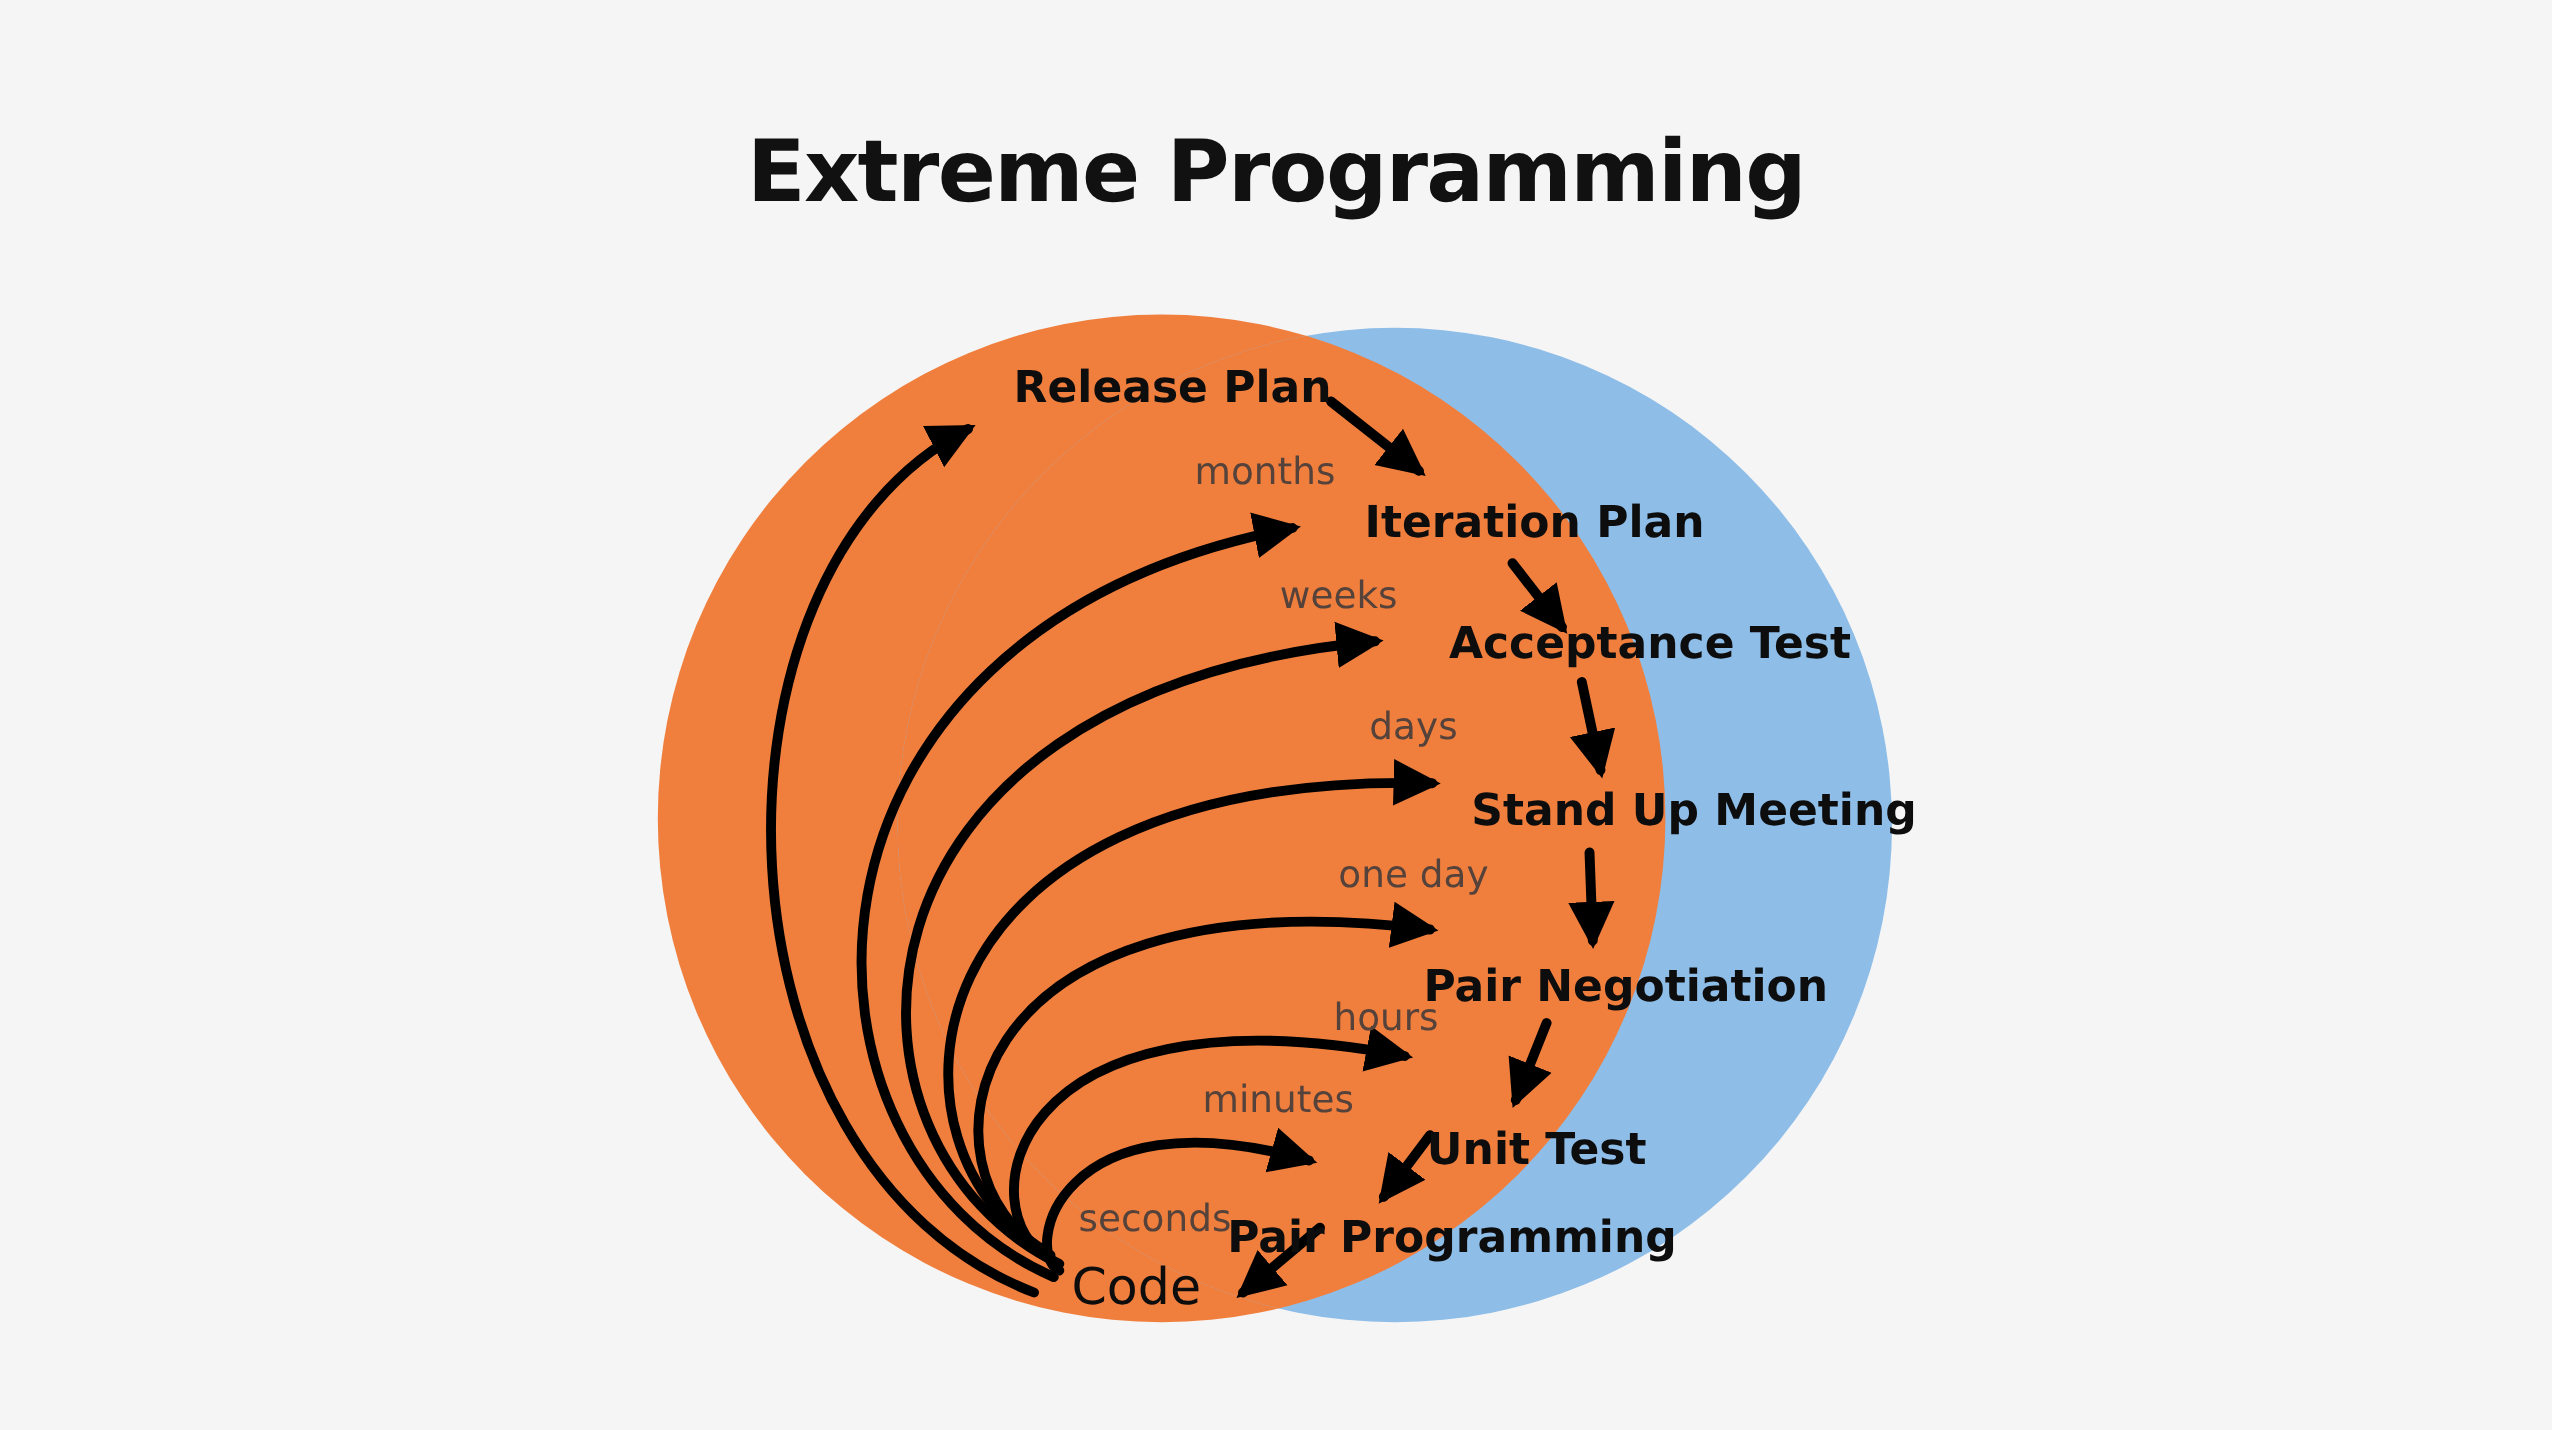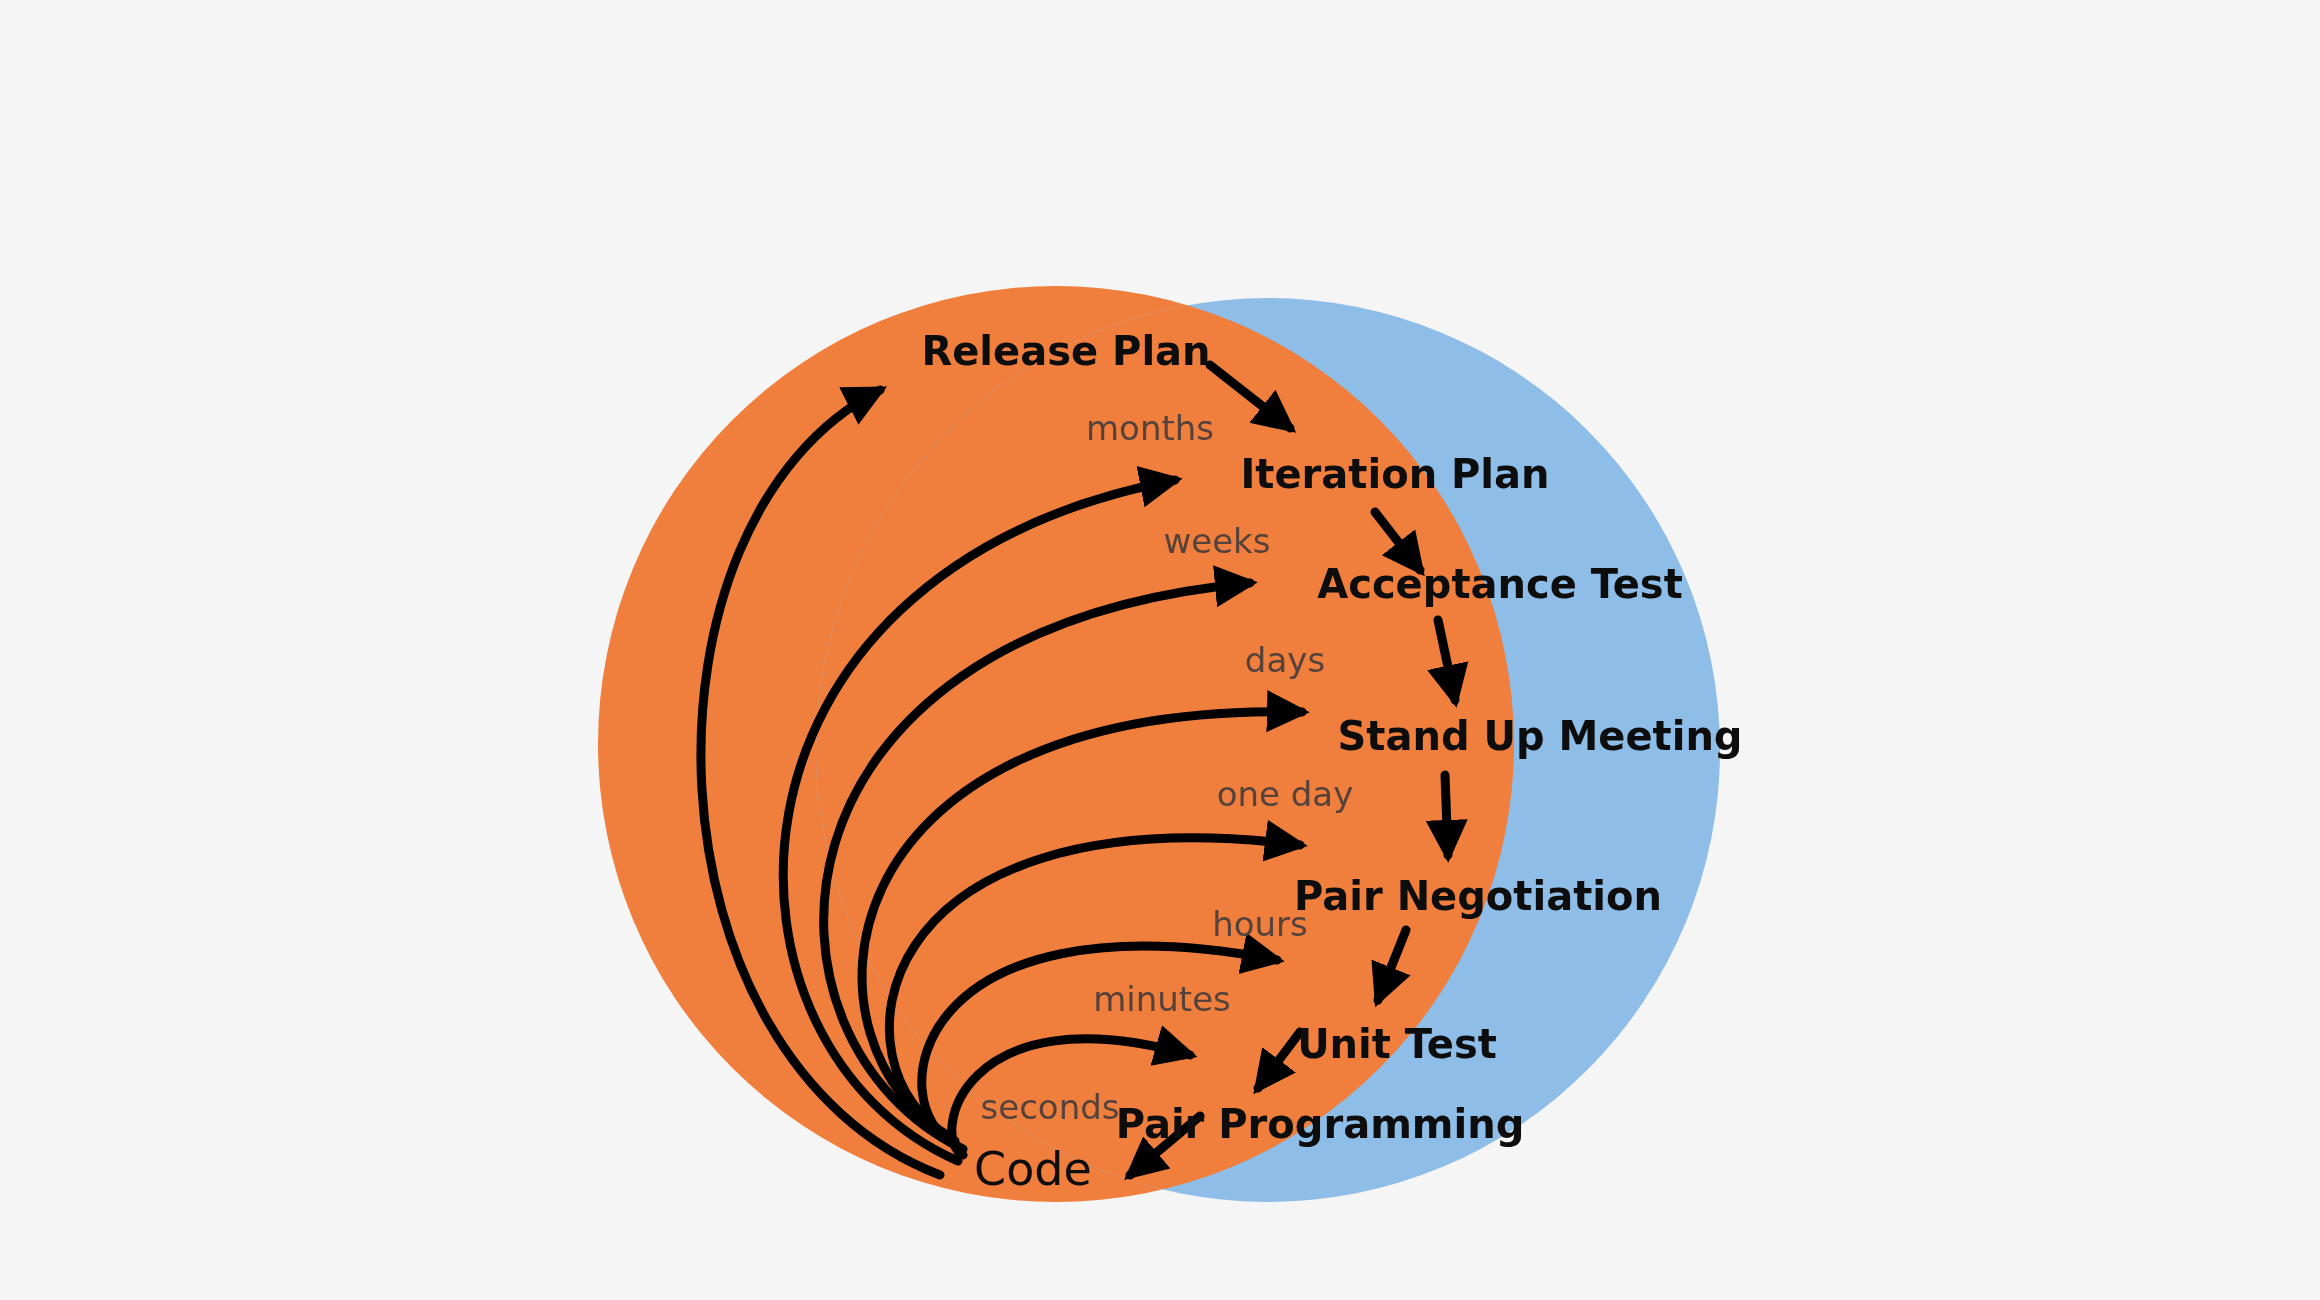--- a/index.html
+++ b/index.html
@@ -71,20 +71,21 @@
   }
   .arrowhead {
     fill: #000000;
   }
 </style>
 </head>
 <body>
 
 <div id="root">
 
+  <div id="diagram-title">Extreme Programming</div>
 
   <svg id="venn-svg" viewBox="0 0 2320 1300">
 
     <defs>
       <marker id="ah" viewBox="0 0 12 12" refX="9" refY="6" markerWidth="5.2" markerHeight="5.2" orient="auto-start-reverse">
         <path d="M 0 0.6 L 11 6 L 0 11.4 z" class="arrowhead"></path>
       </marker>
     </defs>
 
     <circle id="circle-left" cx="1056" cy="744" r="458" fill="#f07f3e"></circle>

